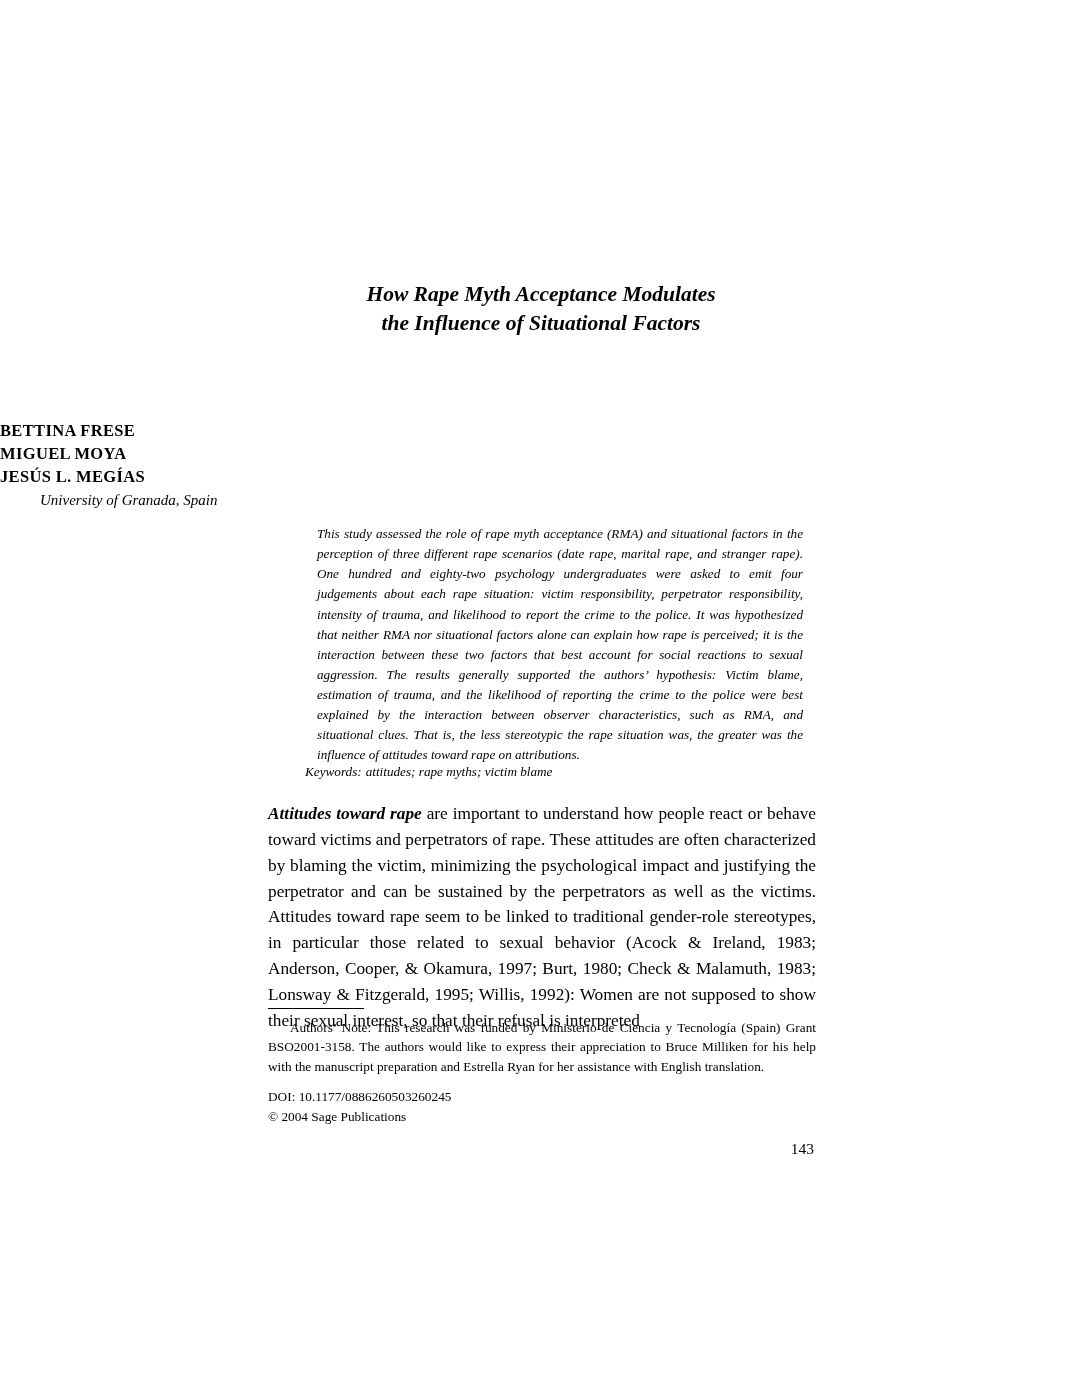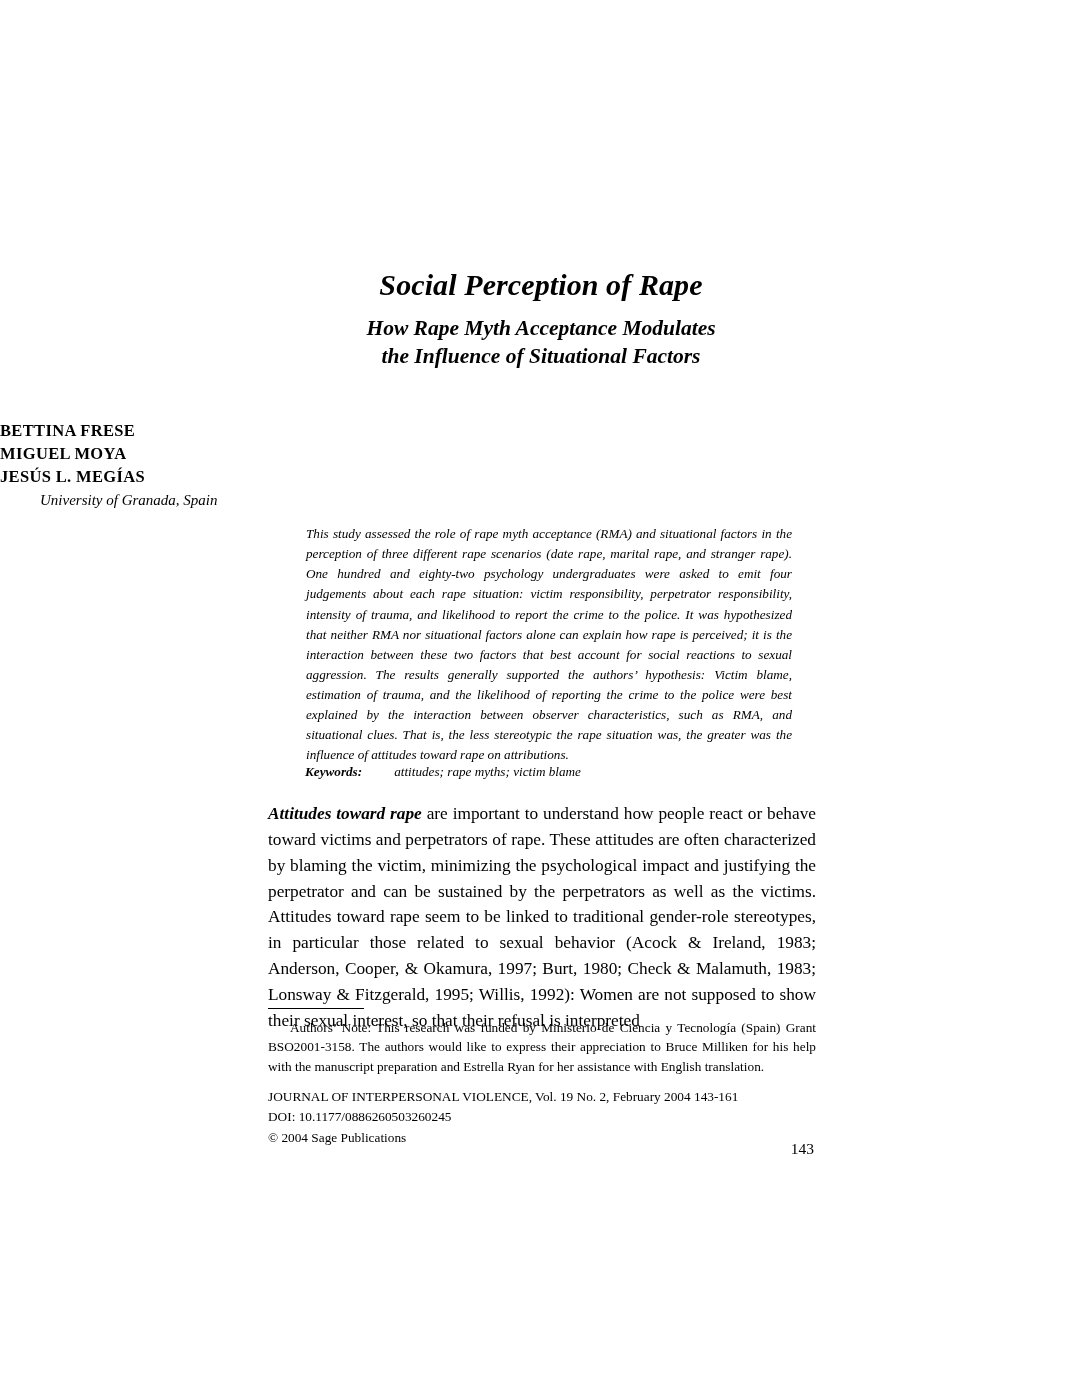--- a/index.html
+++ b/index.html
@@ -67,47 +67,47 @@
     font-size: 15px;
     font-style: italic;
     line-height: 1.4;
     margin-top: 1px;
     margin-left: 40px;
   }
 
   
   .abstract {
     position: absolute;
-    left: 306px;
+    left: 317px;
     top: 524px;
     width: 486px;
     font-size: 13.2px;
     font-style: italic;
     line-height: 1.525;
     text-align: justify;
     text-justify: inter-word;
   }
 
   
   .keywords {
     position: absolute;
     left: 305px;
     top: 762px;
     width: 486px;
     font-size: 13.2px;
     font-style: italic;
     line-height: 1.5;
   }
   .keywords-label {
-    font-weight: bold;
+    font-weight: normal;
     font-style: italic;
     text-align: center;
   }
   .keywords-value {
-    margin-left: 32px;
+    margin-left: 4px;
     font-style: italic;
   }
 
   
   .body-text {
     position: absolute;
     left: 268px;
     top: 801px;
     width: 548px;
     font-size: 17.3px;
@@ -163,21 +163,20 @@
     top: 1140px;
     font-size: 15.5px;
   }
 </style>
 </head>
 <body>
 
 <div class="page">
 
   <div class="title-block">
-    <h1 class="paper-title">Social Perception of Rape</h1>
     <div class="paper-subtitle">
       <span>How Rape Myth Acceptance Modulates</span>
       <span>the Influence of Situational Factors</span>
     </div>
   </div>
 
   <div class="authors-block">
     <div class="author-name">BETTINA FRESE</div>
     <div class="author-name">MIGUEL MOYA</div>
     <div class="author-name">JESÚS L. MEGÍAS</div>
@@ -189,20 +188,19 @@
   <div class="keywords">
     <span class="keywords-label">Keywords:</span><span class="keywords-value">attitudes; rape myths; victim blame</span>
   </div>
 
   <div class="body-text"><span class="lead-in">Attitudes toward rape</span><span> are important to understand how people react or behave toward victims and perpetrators of rape. These attitudes are often characterized by blaming the victim, minimizing the psychological impact and justifying the perpetrator and can be sustained by the perpetrators as well as the victims. Attitudes toward rape seem to be linked to traditional gender-role stereotypes, in particular those related to sexual behavior (Acock &amp; Ireland, 1983; Anderson, Cooper, &amp; Okamura, 1997; Burt, 1980; Check &amp; Malamuth, 1983; Lonsway &amp; Fitzgerald, 1995; Willis, 1992): Women are not supposed to show their sexual interest, so that their refusal is interpreted</span></div>
 
   <div class="footnote-rule"></div>
   <div class="footnote"><span class="indent"></span><span>Authors’ Note: This research was funded by Ministerio de Ciencia y Tecnología (Spain) Grant BSO2001-3158. The authors would like to express their appreciation to Bruce Milliken for his help with the manuscript preparation and Estrella Ryan for her assistance with English translation.</span></div>
 
   <div class="citation">
-    <div>JOURNAL OF INTERPERSONAL VIOLENCE, Vol. 19 No. 2, February 2004 143-161</div>
     <div>DOI: 10.1177/0886260503260245</div>
     <div>© 2004 Sage Publications</div>
   </div>
 
   <div class="folio">143</div>
 
 </div>
 
 </body></html>

